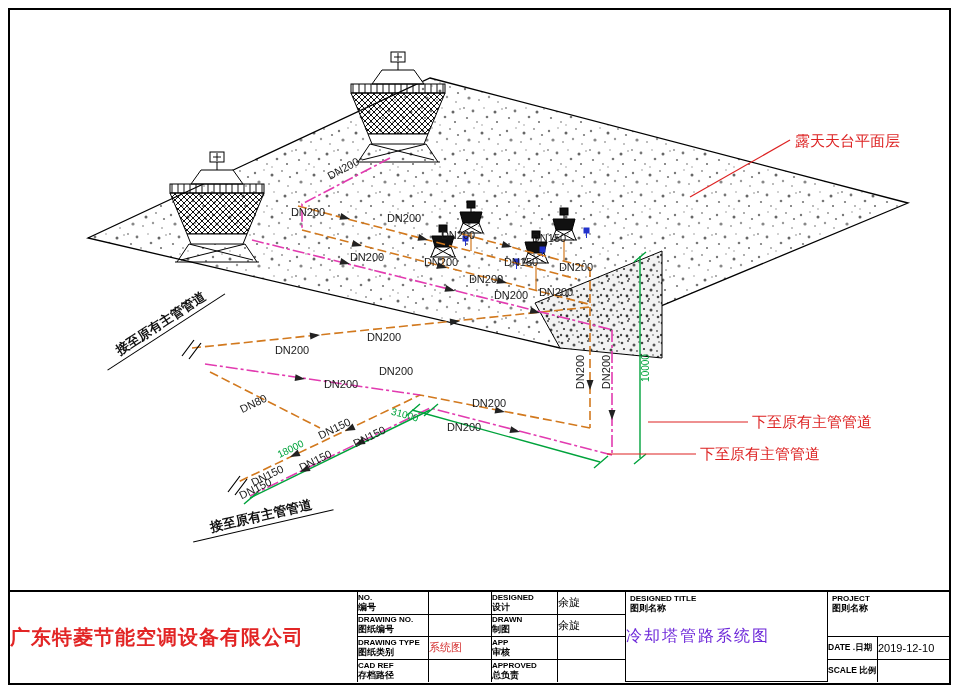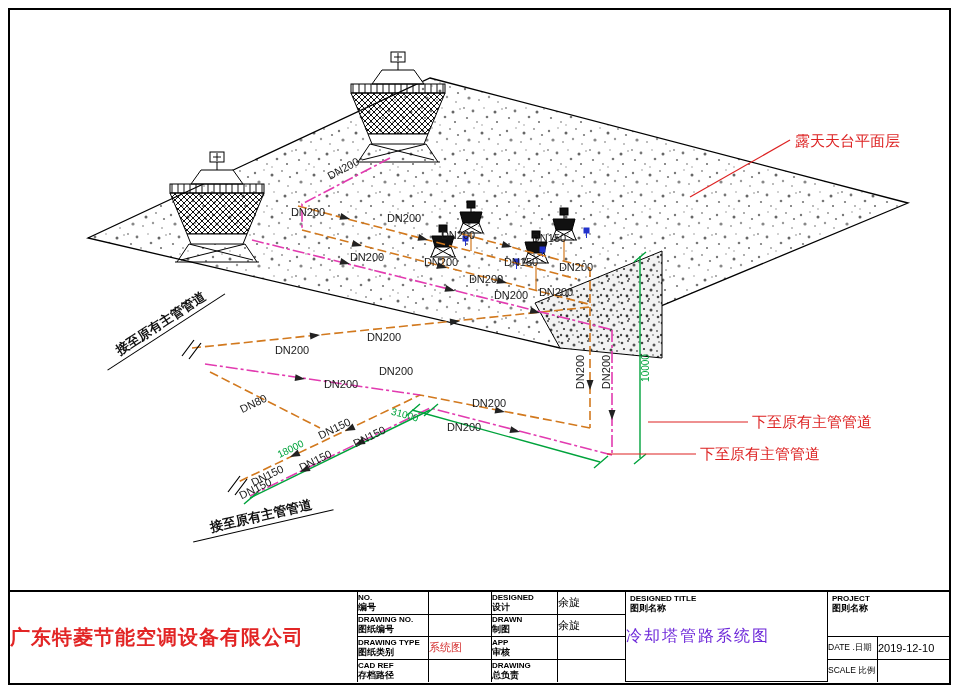--- a/index.html
+++ b/index.html
@@ -14,21 +14,21 @@
   .noR{border-right:none;} .noB{border-bottom:none;}
   .en{font-weight:bold;font-size:8px;line-height:1.15;color:#000;}
   .cn{font-size:9px;line-height:1.2;color:#000;font-weight:bold;}
   .val{font-size:11px;color:#000;}
   .redtx{color:#d43030;}
   .company{grid-row:1/5;grid-column:1;font-size:20px;font-weight:bold;color:#e22525;letter-spacing:1px;}
   .dtitle{grid-column:6;grid-row:1/5;position:relative;}
   .dtitle .head{position:absolute;top:2px;left:4px;text-align:left;}
   .dtitle .big{font-size:16px;color:#6d28d9;letter-spacing:2px;}
   .project{grid-column:7/9;grid-row:1/3;align-items:flex-start;justify-content:flex-start;padding:2px 0 12px 4px;text-align:left;}
-  .small-lab{font-size:8.5px;font-weight:normal;}
+  .small-lab{font-size:8.5px;font-weight:bold;}
   
   .dn{font:11px "Liberation Sans","DejaVu Sans",sans-serif;fill:#1a1a1a;}
   .dim{font:10px "Liberation Sans","DejaVu Sans",sans-serif;fill:#00a33c;}
   .red15{font:15px "Liberation Sans","DejaVu Sans",sans-serif;fill:#dd2222;}
   .blk13{font:bold 13px "Liberation Sans","DejaVu Sans",sans-serif;fill:#111;}
   .po{stroke:#d2791e;stroke-width:1.6;fill:none;stroke-dasharray:9 4;}
   .pos{stroke:#d2791e;stroke-width:1.2;fill:none;}
   .pm{stroke:#e23bb0;stroke-width:1.6;fill:none;stroke-dasharray:12 3 3 3;}
   .pg{stroke:#00a33c;stroke-width:1.4;fill:none;}
   .pr{stroke:#dd2222;stroke-width:1.2;fill:none;}
@@ -300,21 +300,21 @@
   <div class="cell"></div>
   <div class="cell small-lab" style="grid-column:7;grid-row:3;">DATE .日期</div>
   <div class="cell val noR" style="grid-column:8;grid-row:3;">2019-12-10</div>
 
   <div class="cell noB">
     <div class="en">CAD REF</div>
     <div class="cn">存档路径</div>
   </div>
   <div class="cell noB"></div>
   <div class="cell noB">
-    <div class="en">DRAWING</div>
+    <div class="en">APPROVED</div>
     <div class="cn">总负责</div>
   </div>
   <div class="cell noB"></div>
   <div class="cell small-lab noB" style="grid-column:7;grid-row:4;">SCALE 比例</div>
   <div class="cell noB noR" style="grid-column:8;grid-row:4;"></div>
 </div>
 
 </div>
 
 </body></html>

